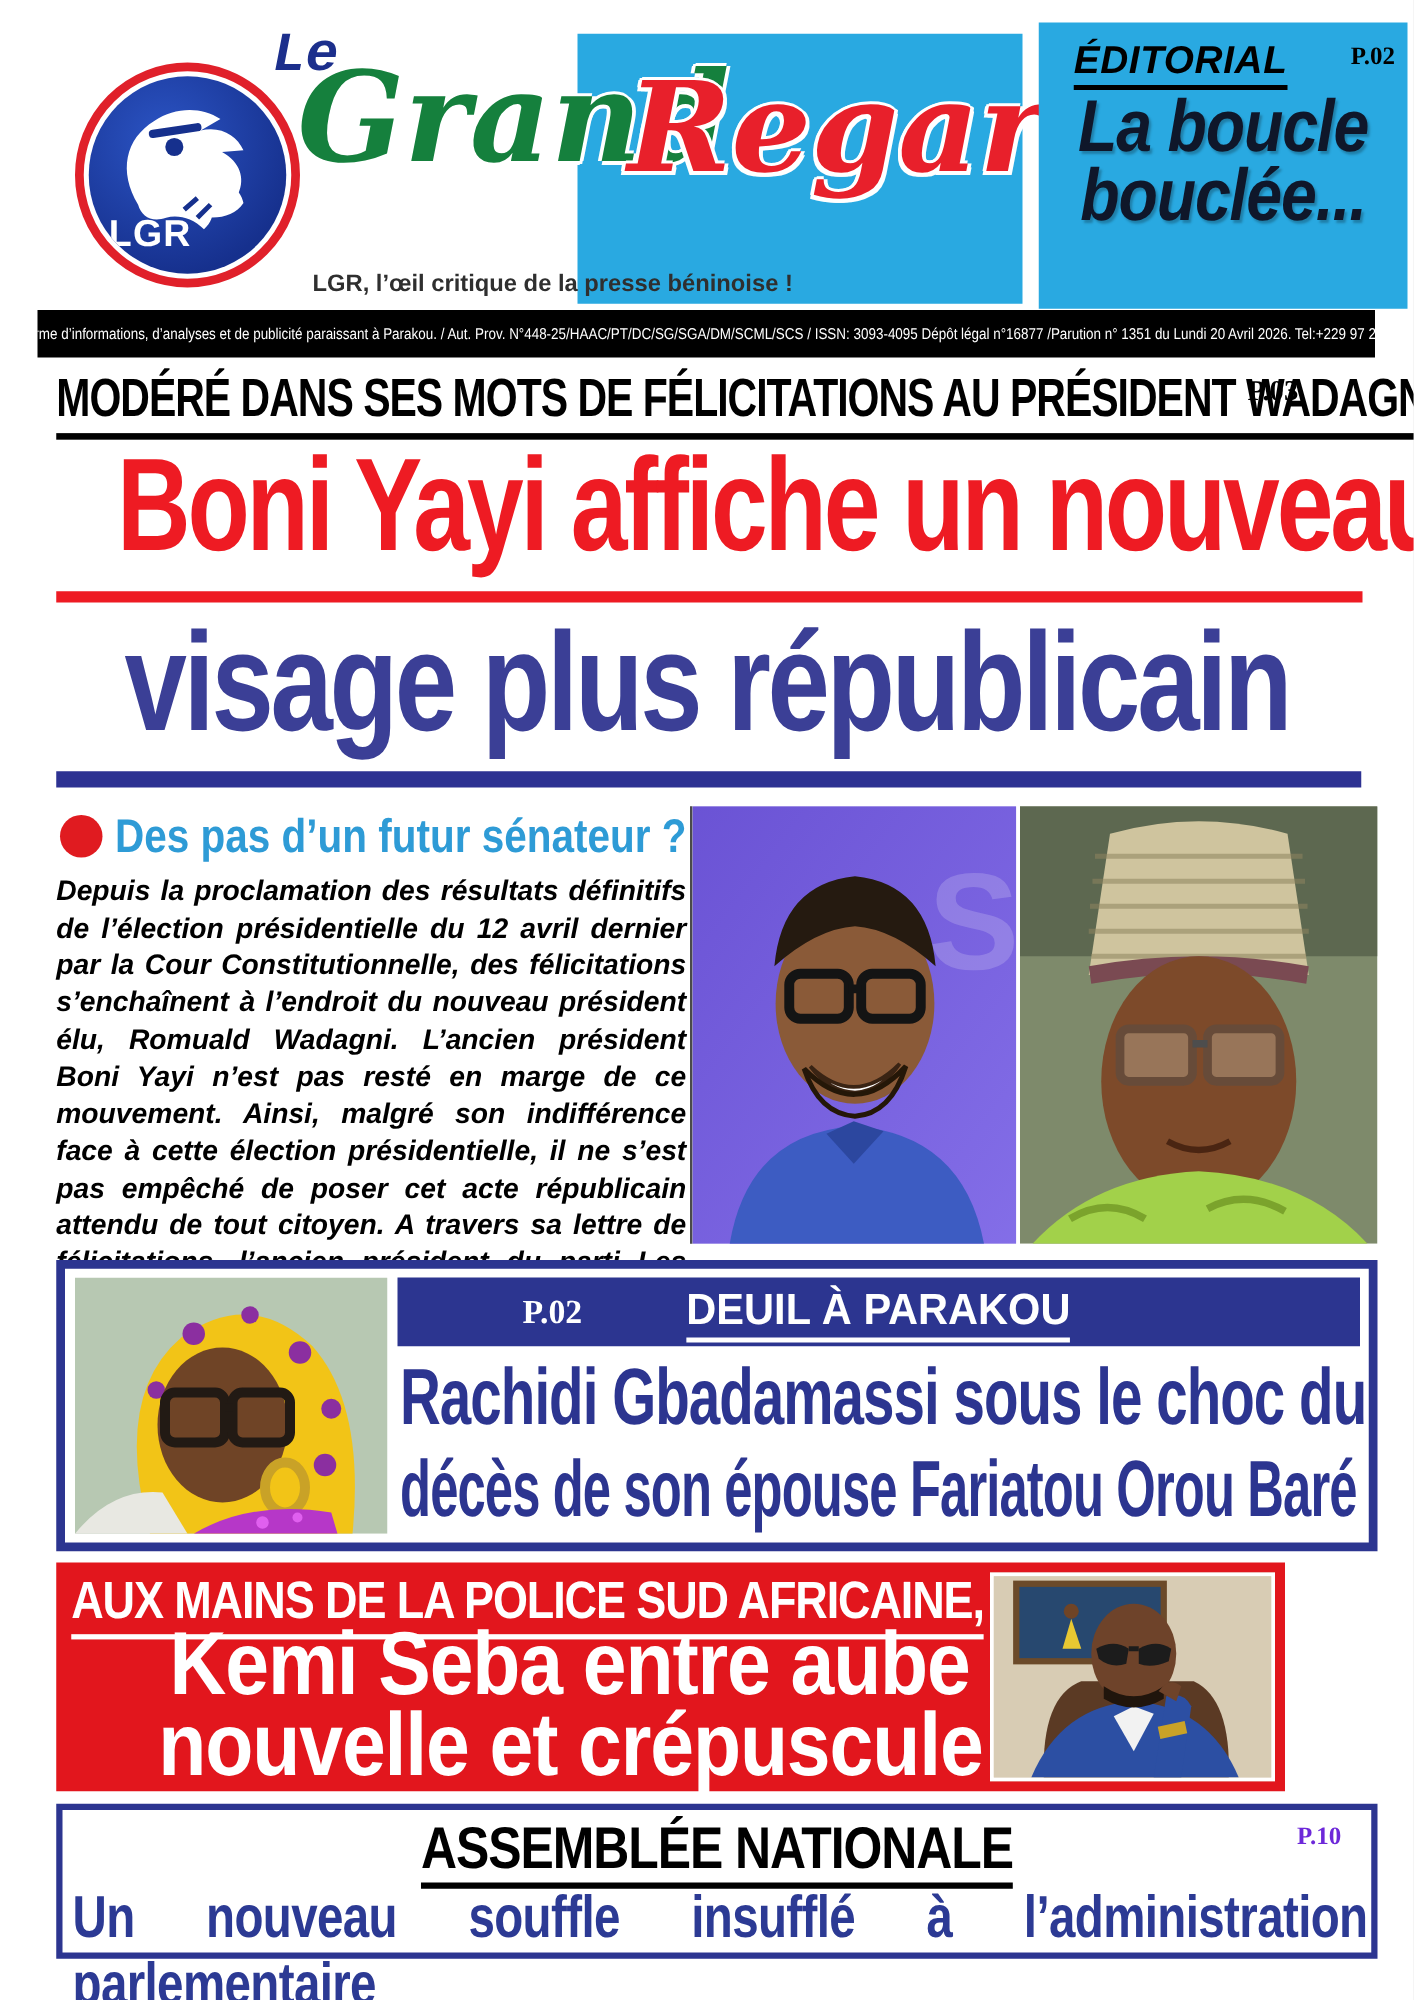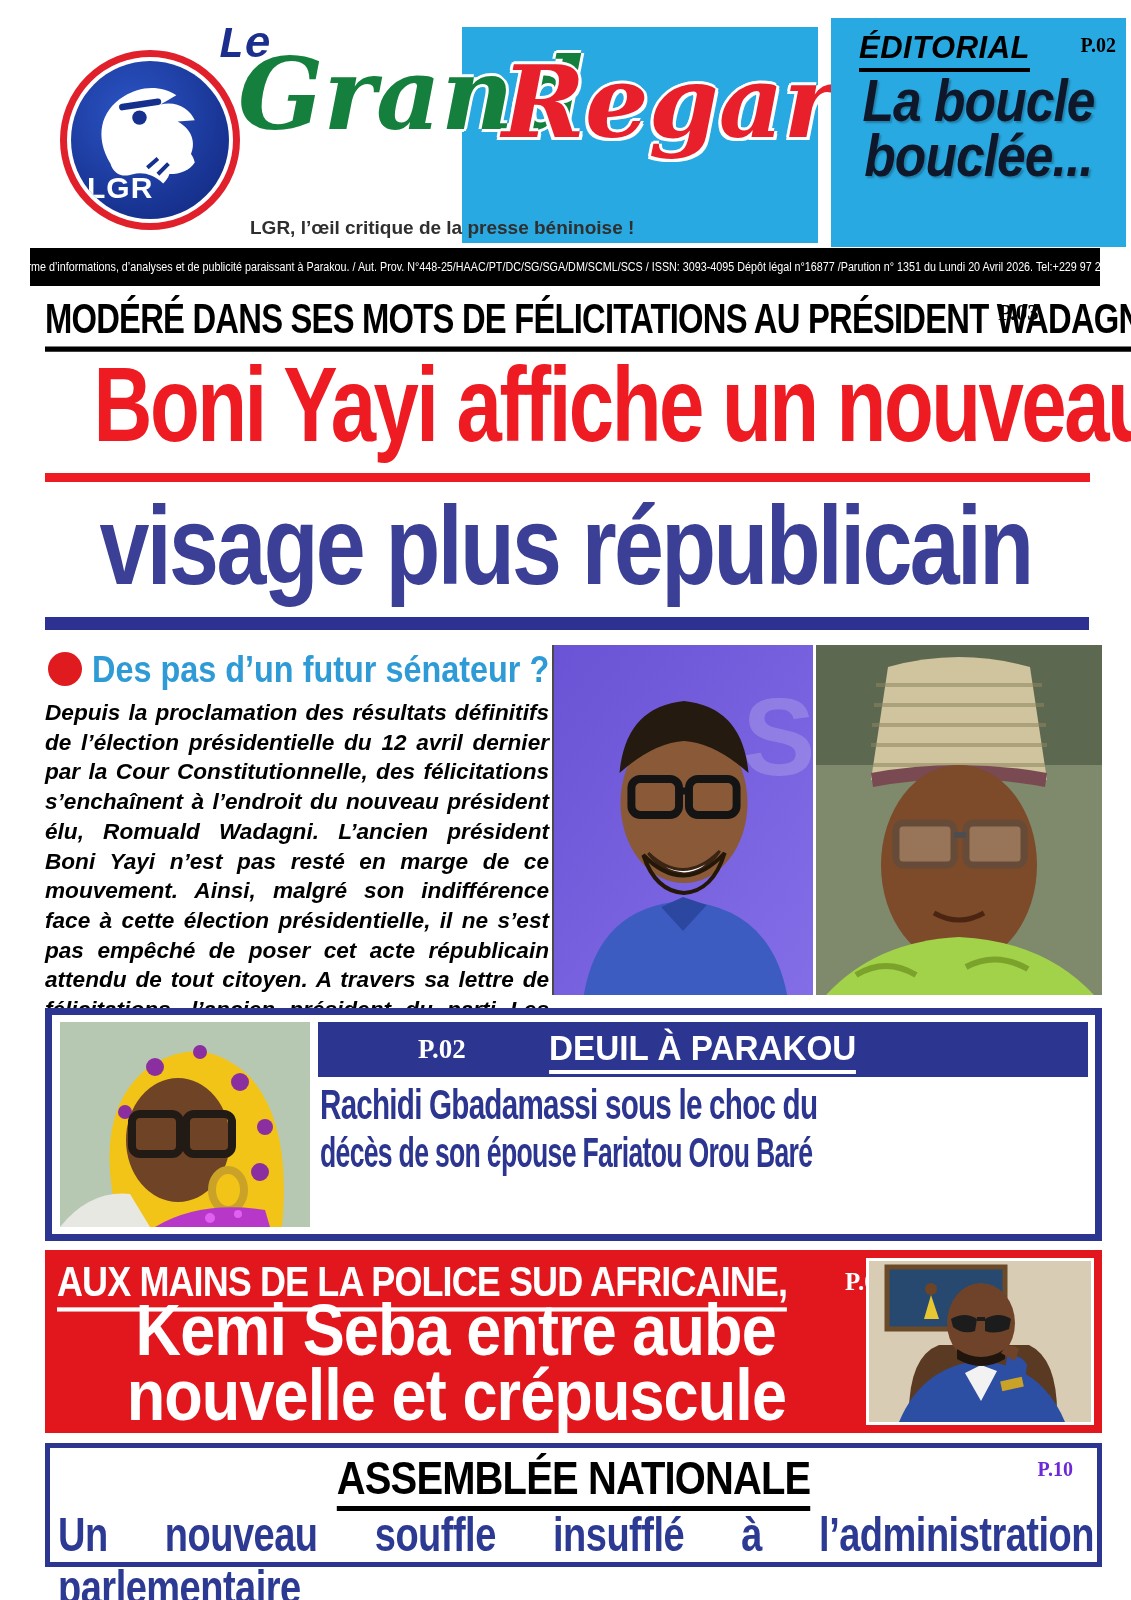--- a/index.html
+++ b/index.html
@@ -66,26 +66,26 @@
 
   
   .sec-deuil{left:45px;top:1008px;width:1057px;height:233px;border:7px solid #2c3590;background:#fff;}
   .photoC{position:absolute;left:8px;top:7px;width:250px;height:205px;}
   .deuil-banner{position:absolute;left:266px;top:7px;width:770px;height:55px;background:#2c3590;}
   .deuil-p{position:absolute;left:100px;top:12px;color:#fff;font-family:"Liberation Serif",serif;font-weight:bold;font-size:27px;}
   .deuil-kicker{position:absolute;left:0;top:6px;width:100%;text-align:center;}
   .deuil-kicker span{color:#fff;font-size:35px;font-weight:800;letter-spacing:0;display:inline-block;
                      transform:scaleX(.95);border-bottom:4px solid #fff;padding-bottom:2px;white-space:nowrap;}
   .deuil-hl{position:absolute;left:268px;top:66px;width:775px;color:#2c3590;font-weight:800;
-            font-size:38px;line-height:1.27;letter-spacing:-1px;}
+            font-size:58px;line-height:1.27;letter-spacing:-1px;}
   .deuil-hl .l1{display:inline-block;white-space:nowrap;transform:scale(.78,1.1);transform-origin:left center;}
   .deuil-hl .l2{display:inline-block;white-space:nowrap;transform:scale(.70,1.1);transform-origin:left center;}
 
   
-  .sec-kemi{left:45px;top:1250px;width:1057px;height:183px;background:#e2161d;}
+  .sec-kemi{left:45px;top:1250px;width:983px;height:183px;background:#e2161d;}
   .kemi-kicker{position:absolute;left:12px;top:8px;}
   .kemi-kicker span{color:#fff;font-size:40px;font-weight:800;letter-spacing:-1px;white-space:nowrap;display:inline-block;
                     transform:scale(.9,1.05);transform-origin:left top;border-bottom:4px solid #fff;padding-bottom:2px;}
   .kemi-p{position:absolute;left:800px;top:18px;color:#fff;font-family:"Liberation Serif",serif;font-weight:bold;font-size:25px;}
   .photoD{position:absolute;right:8px;top:8px;width:228px;height:167px;border:3px solid #fff;background:#d8ccb4;}
   .kemi-hl{position:absolute;left:0;top:48px;width:822px;text-align:center;color:#fff;font-weight:800;
            font-size:70px;line-height:.93;letter-spacing:-1px;}
   .kemi-hl span{display:inline-block;white-space:nowrap;transform:scale(.9,1.02);transform-origin:center top;}
 
   

